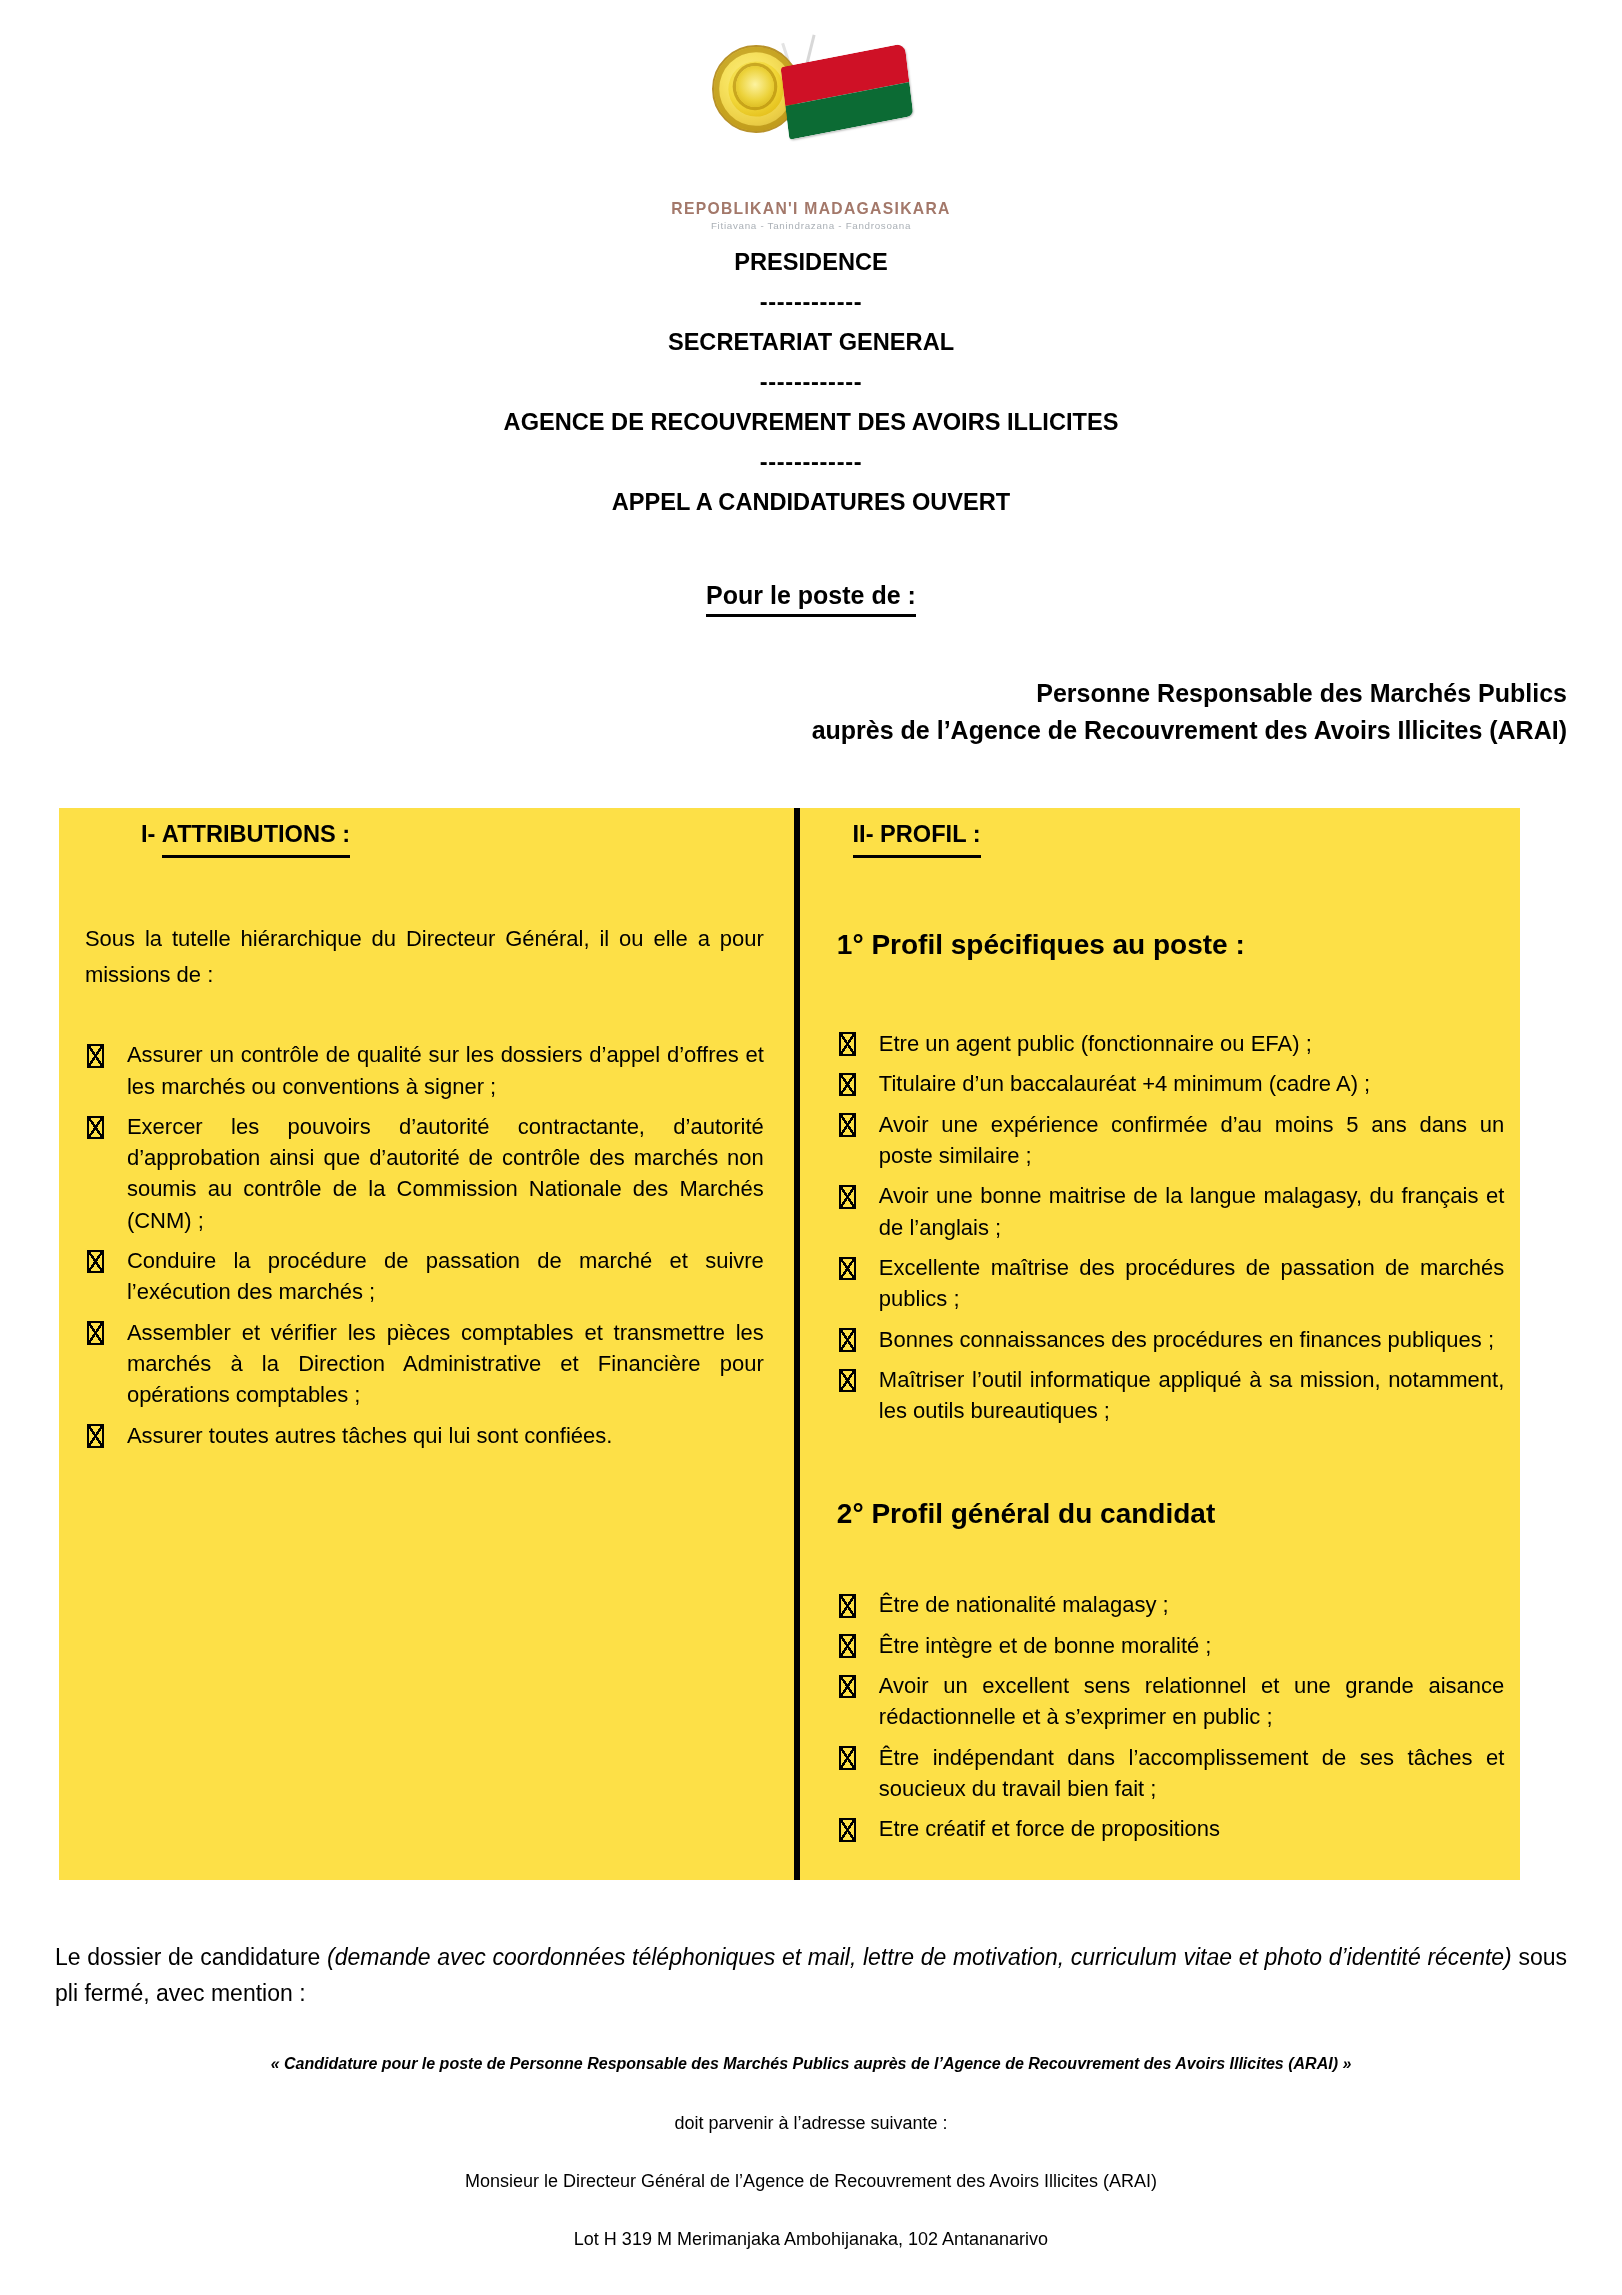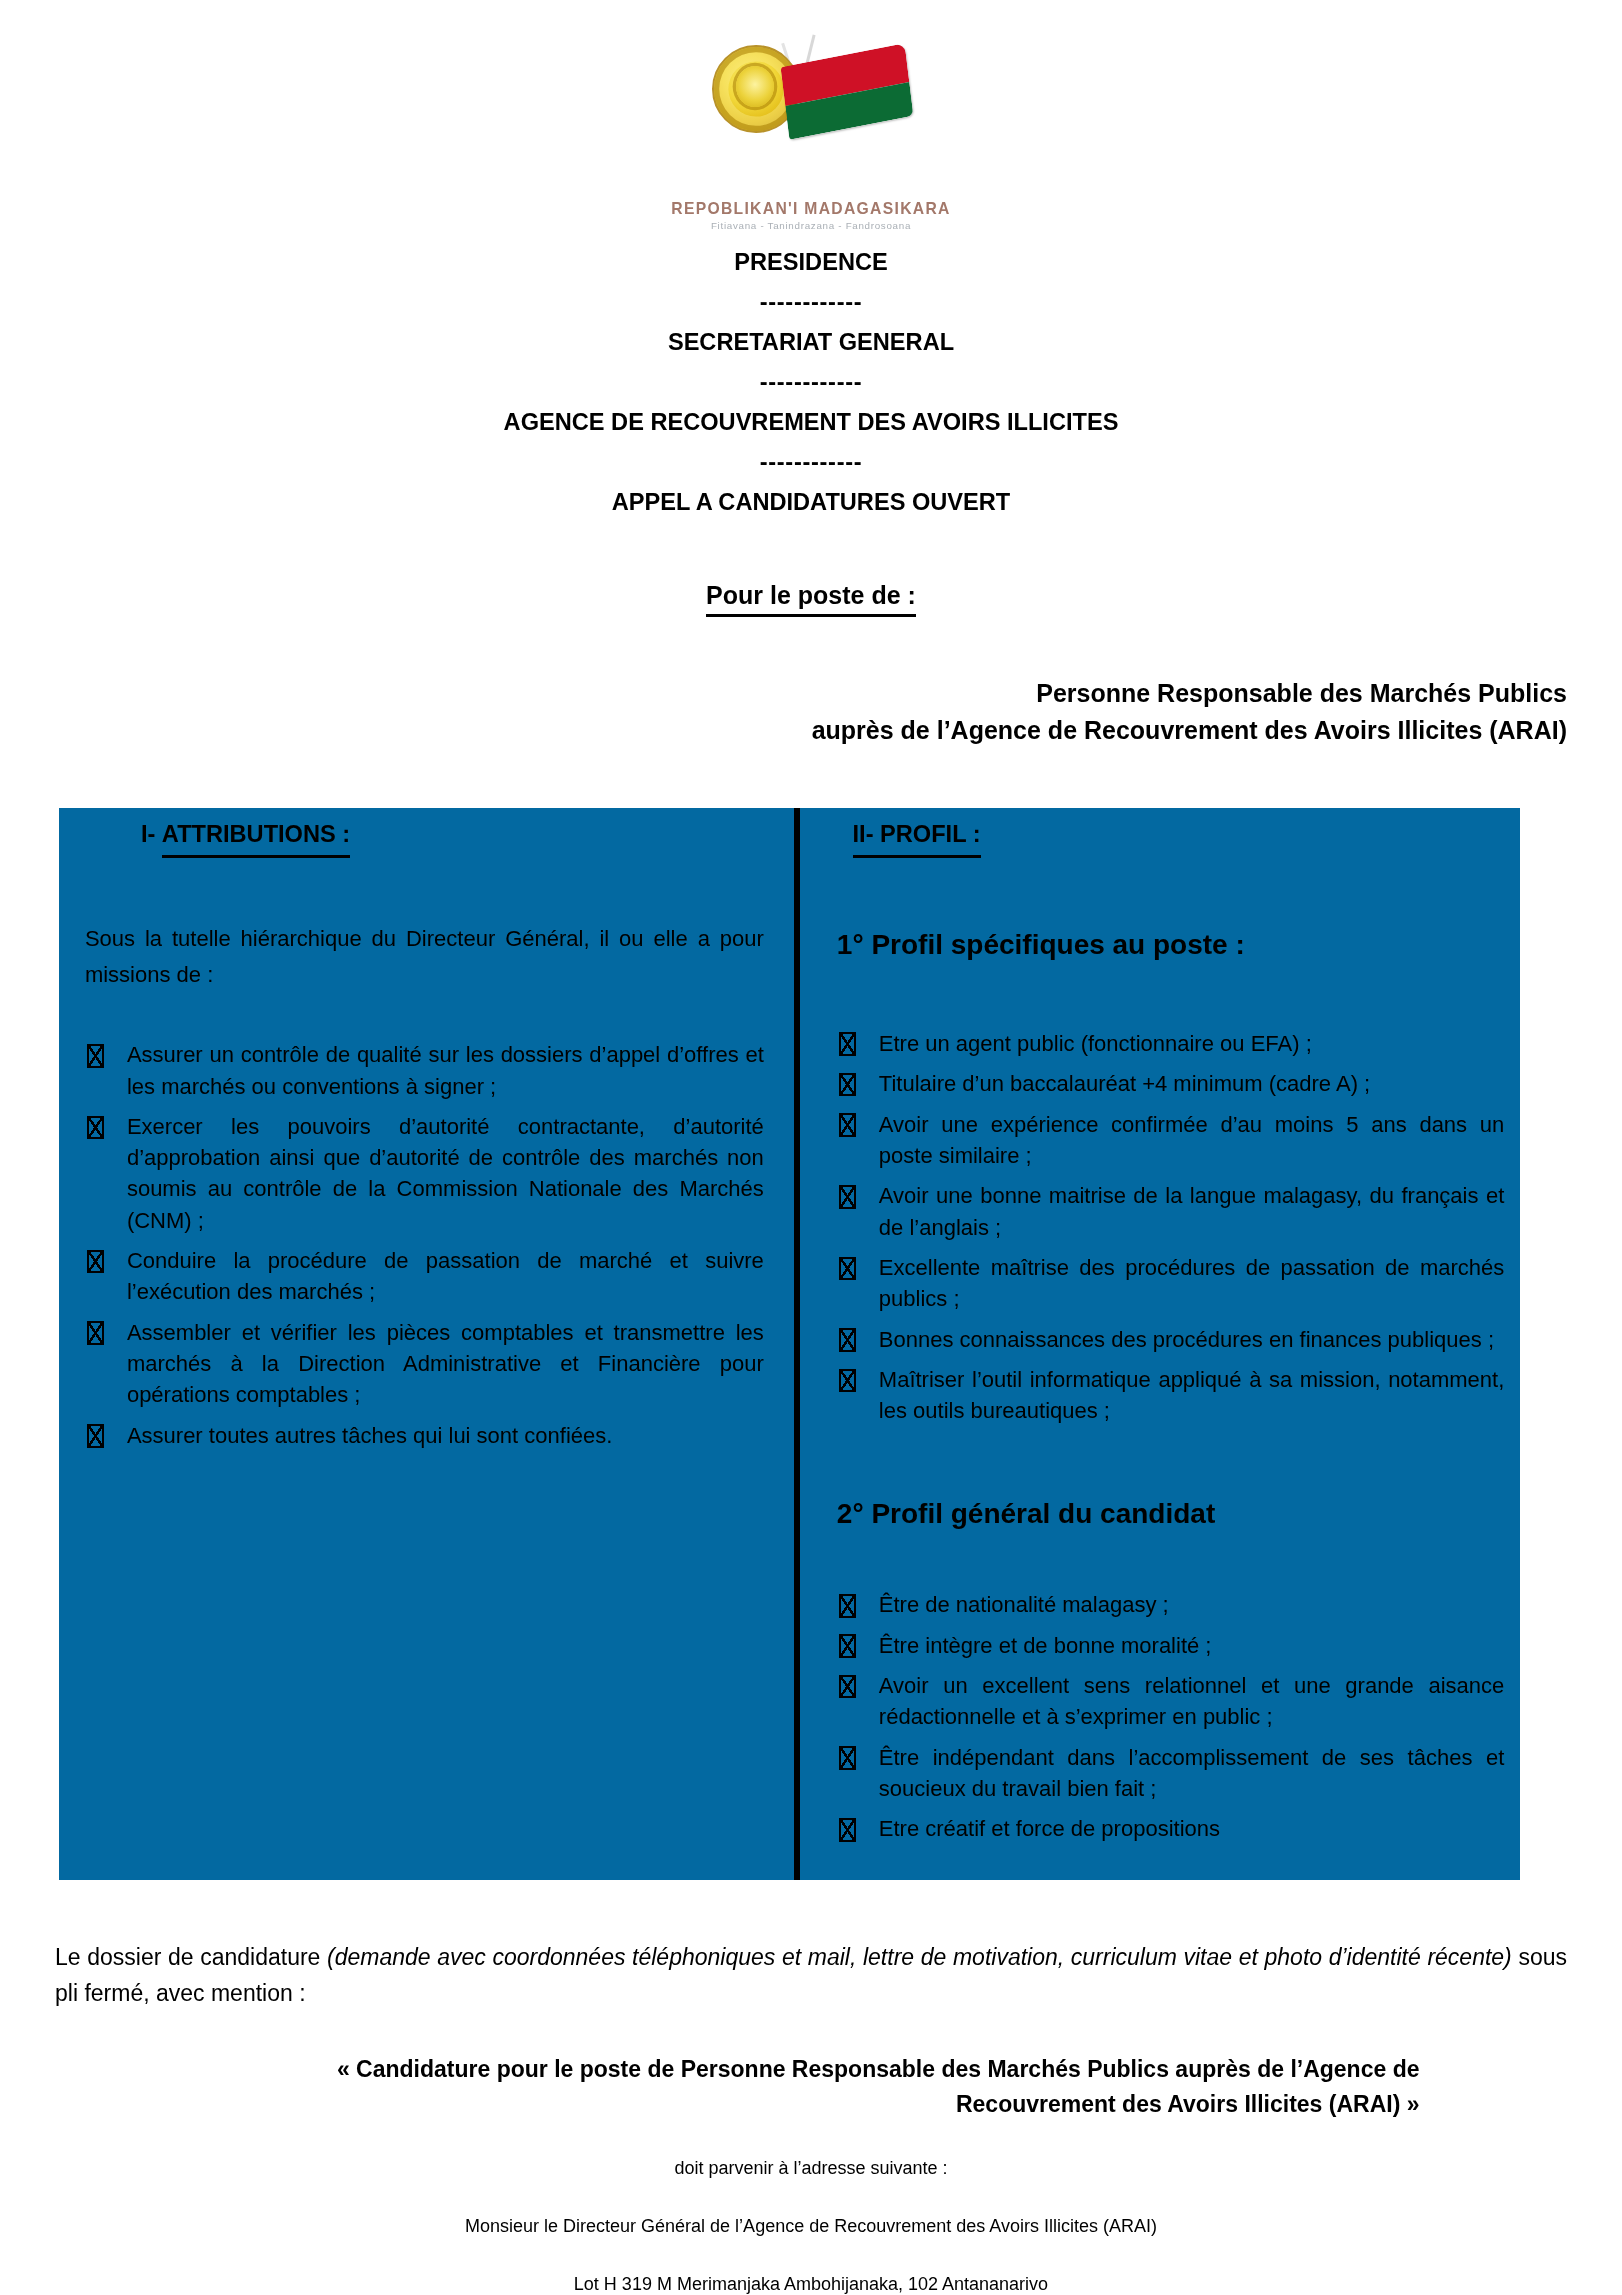--- a/index.html
+++ b/index.html
@@ -44,21 +44,21 @@
   .hdr{ text-align:center;font-weight:bold;font-size:23.6px;line-height:1.25;margin-top:17px;}
   .hdr-sep{text-align:center;font-weight:bold;font-size:23.6px;letter-spacing:0.7px;margin-top:11.8px;}
   .hdr-line{margin-top:11.8px;}
   
   .poste-intro{ text-align:center;margin-top:63px;font-size:25px;font-weight:bold;}
   .poste-intro .u{display:inline-block;border-bottom:3.3px solid #000;padding-bottom:4.6px;}
   .poste-title{ text-align:right;font-weight:bold;font-size:25px;line-height:1.45;margin-top:58px;}
   
   .box{
     display:flex;
-    background:#0369a1;
+    background:#fde047;
     margin-top:60px;
     margin-left:3.9px;
     margin-right:47px;
     min-height:1033px;
     box-sizing:border-box;
   }
   .col{box-sizing:border-box;font-size:22px;line-height:1.42;}
   .col-left{width:50.3%;padding:10.5px 30px 26px 26px;}
   .col-right{flex:1;border-left:6.5px solid #000;padding:10.5px 15.7px 26px 37px;}
   .sec-head{font-weight:bold;font-size:23.6px;}
@@ -80,21 +80,21 @@
     width:17px;height:23.6px;
     border:2px solid #000;
     box-sizing:border-box;
     background-image:
       linear-gradient(to top right, transparent calc(50% - 1.2px), #000 calc(50% - 1.2px), #000 calc(50% + 1.2px), transparent calc(50% + 1.2px)),
       linear-gradient(to bottom right, transparent calc(50% - 1.2px), #000 calc(50% - 1.2px), #000 calc(50% + 1.2px), transparent calc(50% + 1.2px));
   }
   
   .dossier{margin-top:60px;font-size:23px;line-height:1.55;text-align:justify;}
   .it{font-style:italic;}
-  .mention{ text-align:right;font-weight:bold;font-size:23px;line-height:1.5;margin:41px auto 0 auto;max-width:1217px;}
+  .mention{ text-align:center;font-weight:bold;font-size:16px;line-height:1.5;margin:41px auto 0 auto;max-width:1217px;font-style:italic;}
   .center-line{text-align:center;font-size:18px;margin-top:37px;}
 </style>
 </head>
 <body>
 
 <div class="page">
 
   <div class="logo">
     <div class="cord2"></div>
     <div class="cord"></div>

